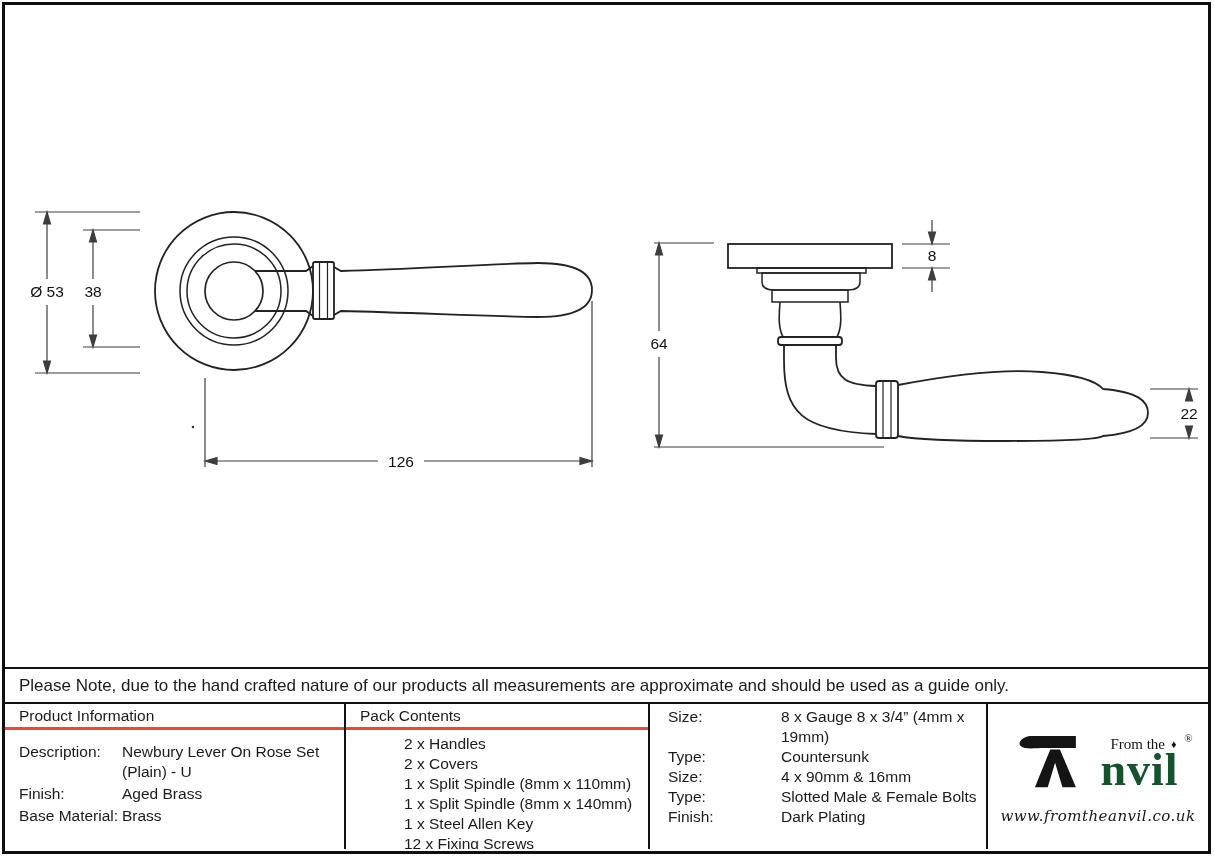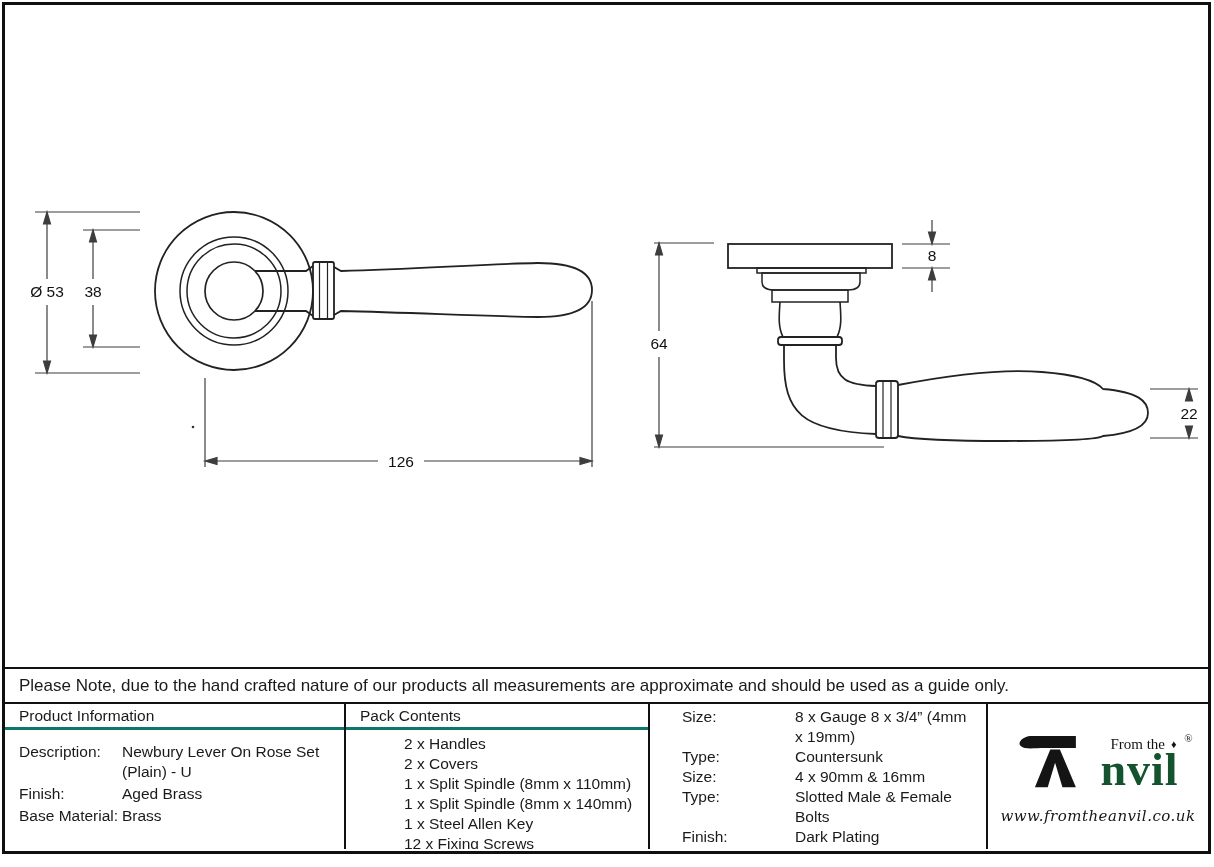--- a/index.html
+++ b/index.html
@@ -10,31 +10,31 @@
   .drawing-area svg{display:block;width:1203px;height:662px;}
   .note-row{box-sizing:border-box;height:37px;border-top:2px solid #111;border-bottom:2px solid #111;
             display:flex;align-items:center;padding-left:14px;font-size:17px;}
   .info-table{display:flex;height:145px;}
   .col{box-sizing:border-box;overflow:hidden;}
   .col.bordered{border-right:2px solid #111;}
   .col-pi{width:341px;}
   .col-pc{width:304px;}
   .col-fs{width:338px;}
   .col-logo{flex:1;}
-  .col-header{box-sizing:border-box;height:26px;border-bottom:3px solid #0f766e;display:flex;align-items:center;
+  .col-header{box-sizing:border-box;height:26px;border-bottom:3px solid #ef4444;display:flex;align-items:center;
               padding-left:14px;font-size:15.5px;}
   .col-body{padding:3px 0 0 0;}
   .kv-row{display:flex;font-size:15.5px;line-height:20px;}
   .kv-label{flex:0 0 103px;padding-left:14px;}
   .kv-value{flex:1;padding-right:8px;}
   .pi-body .kv-row{margin-top:2px;}
   .pi-body .kv-row:first-child{margin-top:9px;}
   .pi-body .kv-row:nth-child(3){margin-top:2px;}
   .fs-body .kv-row{line-height:20px;}
-  .fs-body .kv-label{flex:0 0 113px;padding-left:32px;}
+  .fs-body .kv-label{flex:0 0 113px;padding-left:18px;}
   .list-body{padding-top:4px;}
   .list-line{font-size:15.5px;line-height:20px;padding-left:14px;margin-left:44px;}
   .logo-cell{display:flex;flex-direction:column;align-items:center;justify-content:center;height:100%;}
   .logo-top{display:flex;align-items:flex-end;gap:17px;}
   .logo-a-svg{width:64px;height:60px;margin-right:2px;}
   .logo-right{display:flex;flex-direction:column;align-items:flex-start;position:relative;}
   .logo-fromthe{font-family:"Liberation Serif","DejaVu Serif",serif;font-size:15px;color:#141414;
                 display:flex;align-items:center;gap:6px;padding-left:10px;}
   .logo-diamond{font-size:11px;}
   .logo-nvil{font-family:"Liberation Serif","DejaVu Serif",serif;font-size:46px;line-height:38px;

